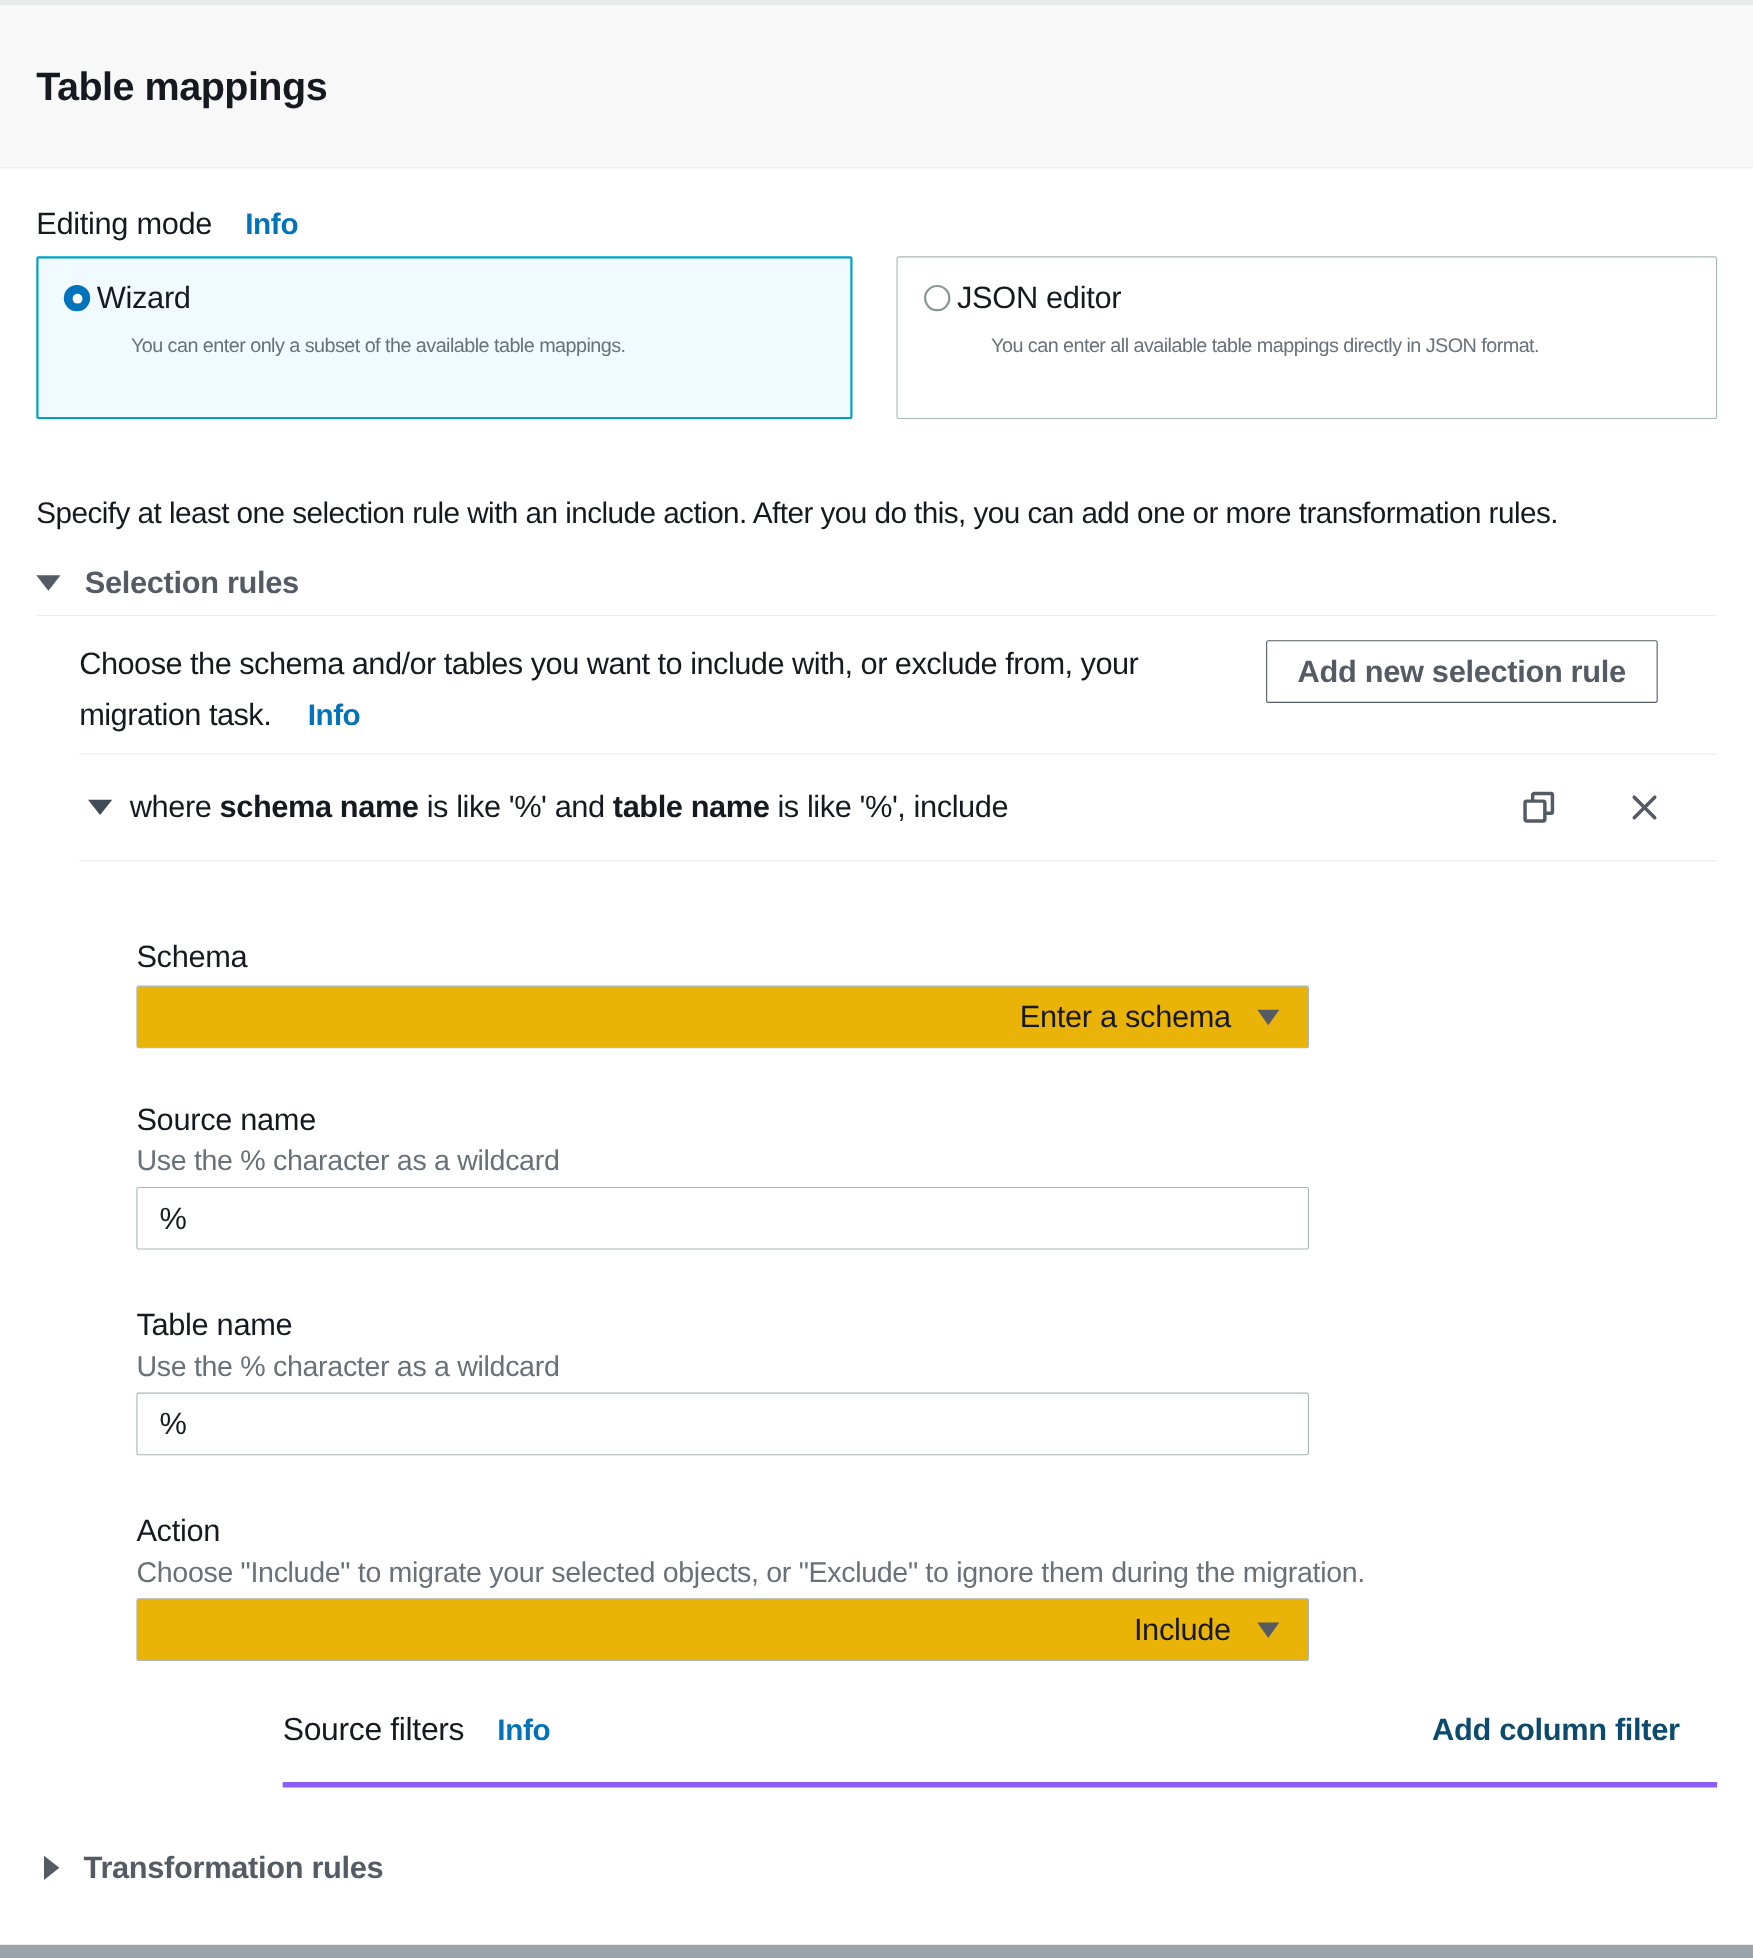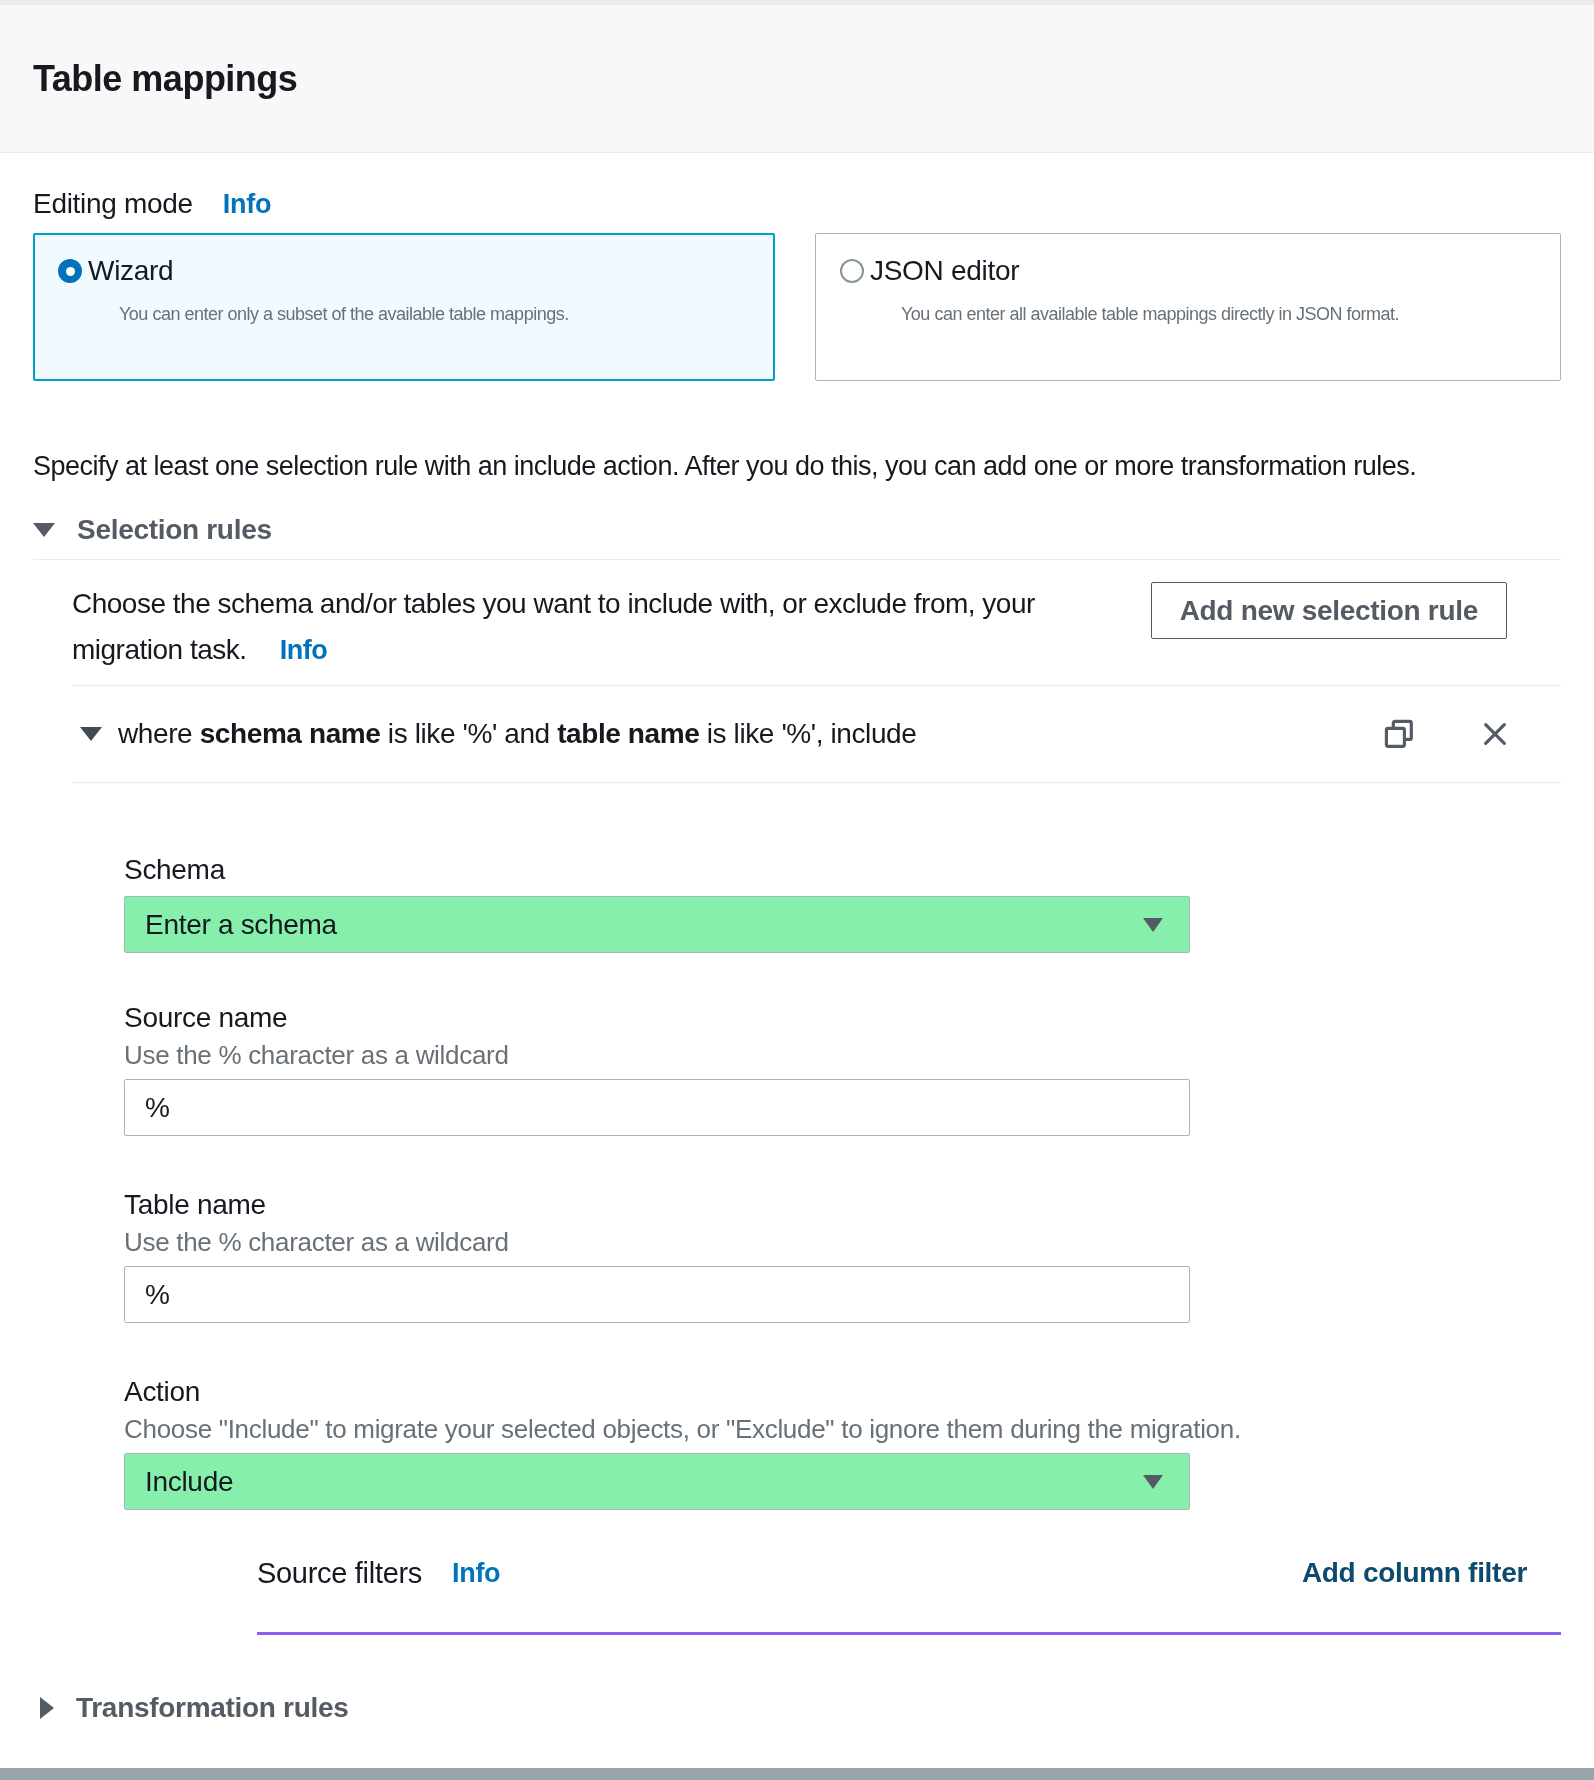--- a/index.html
+++ b/index.html
@@ -57,33 +57,33 @@
   .icon-btn { width:36px; height:36px; display:flex; align-items:center; justify-content:center; cursor:pointer; background:none; border:none; padding:0; }
 
   .rule-form { margin-left:52px; width:1066px; }
   .form-label { line-height:34px; }
   .constraint { color:#687078; font-size:26px; line-height:36px; white-space:nowrap; letter-spacing:-0.3px; margin-top:2px; }
   .text-input {
     display:block; width:100%; height:57px; border:1px solid #aab7b8; border-radius:2px;
     background:#fff; font-family:inherit; font-size:28px; color:#16191f; padding:0 20px; margin-top:6px;
   }
   .select {
-    width:100%; height:57px; border:1px solid #aab7b8; border-radius:2px; background:#86efac;
-    display:flex; align-items:center; position:relative; padding:0 70px 0 20px; margin-top:9px; cursor:pointer;
+    width:100%; height:57px; border:1px solid #aab7b8; border-radius:2px; background:#eab308;
+    display:flex; align-items:center; position:relative; padding:0 70px 0 20px; margin-top:9px; cursor:pointer;justify-content:flex-end;
   }
   .select .sel-caret { position:absolute; right:26px; top:21px; width:0; height:0;
     border-left:10px solid transparent; border-right:10px solid transparent; border-top:14px solid #545b64; }
 
   .grp-schema { margin-top:70px; }
   .grp { margin-top:48px; }
   .grp-t { margin-top:52px; }
 
   .source-filters-row {
-    margin-left:185px; margin-top:44px; padding-bottom:40px; padding-right:34px;
-    border-bottom:3px solid #8b5cf6; display:flex; align-items:flex-end; gap:30px; line-height:38px;
+    margin-left:185px; margin-top:44px; padding-bottom:28px; padding-right:34px;
+    border-bottom:5px solid #8b5cf6; display:flex; align-items:flex-end; gap:30px; line-height:38px;
   }
   .sf-label { font-size:29px; }
   .add-col-filter { margin-left:auto; font-weight:700; color:#0c4a6e; font-size:28px; cursor:pointer; }
 
   .transformation-header { margin-top:56px; margin-left:0; border-bottom:none; padding-bottom:0; }
 
   .bottom-bar { position:absolute; left:0; right:0; bottom:0; height:12px; background:#9aa5ab; }
 </style>
 </head>
 <body>

